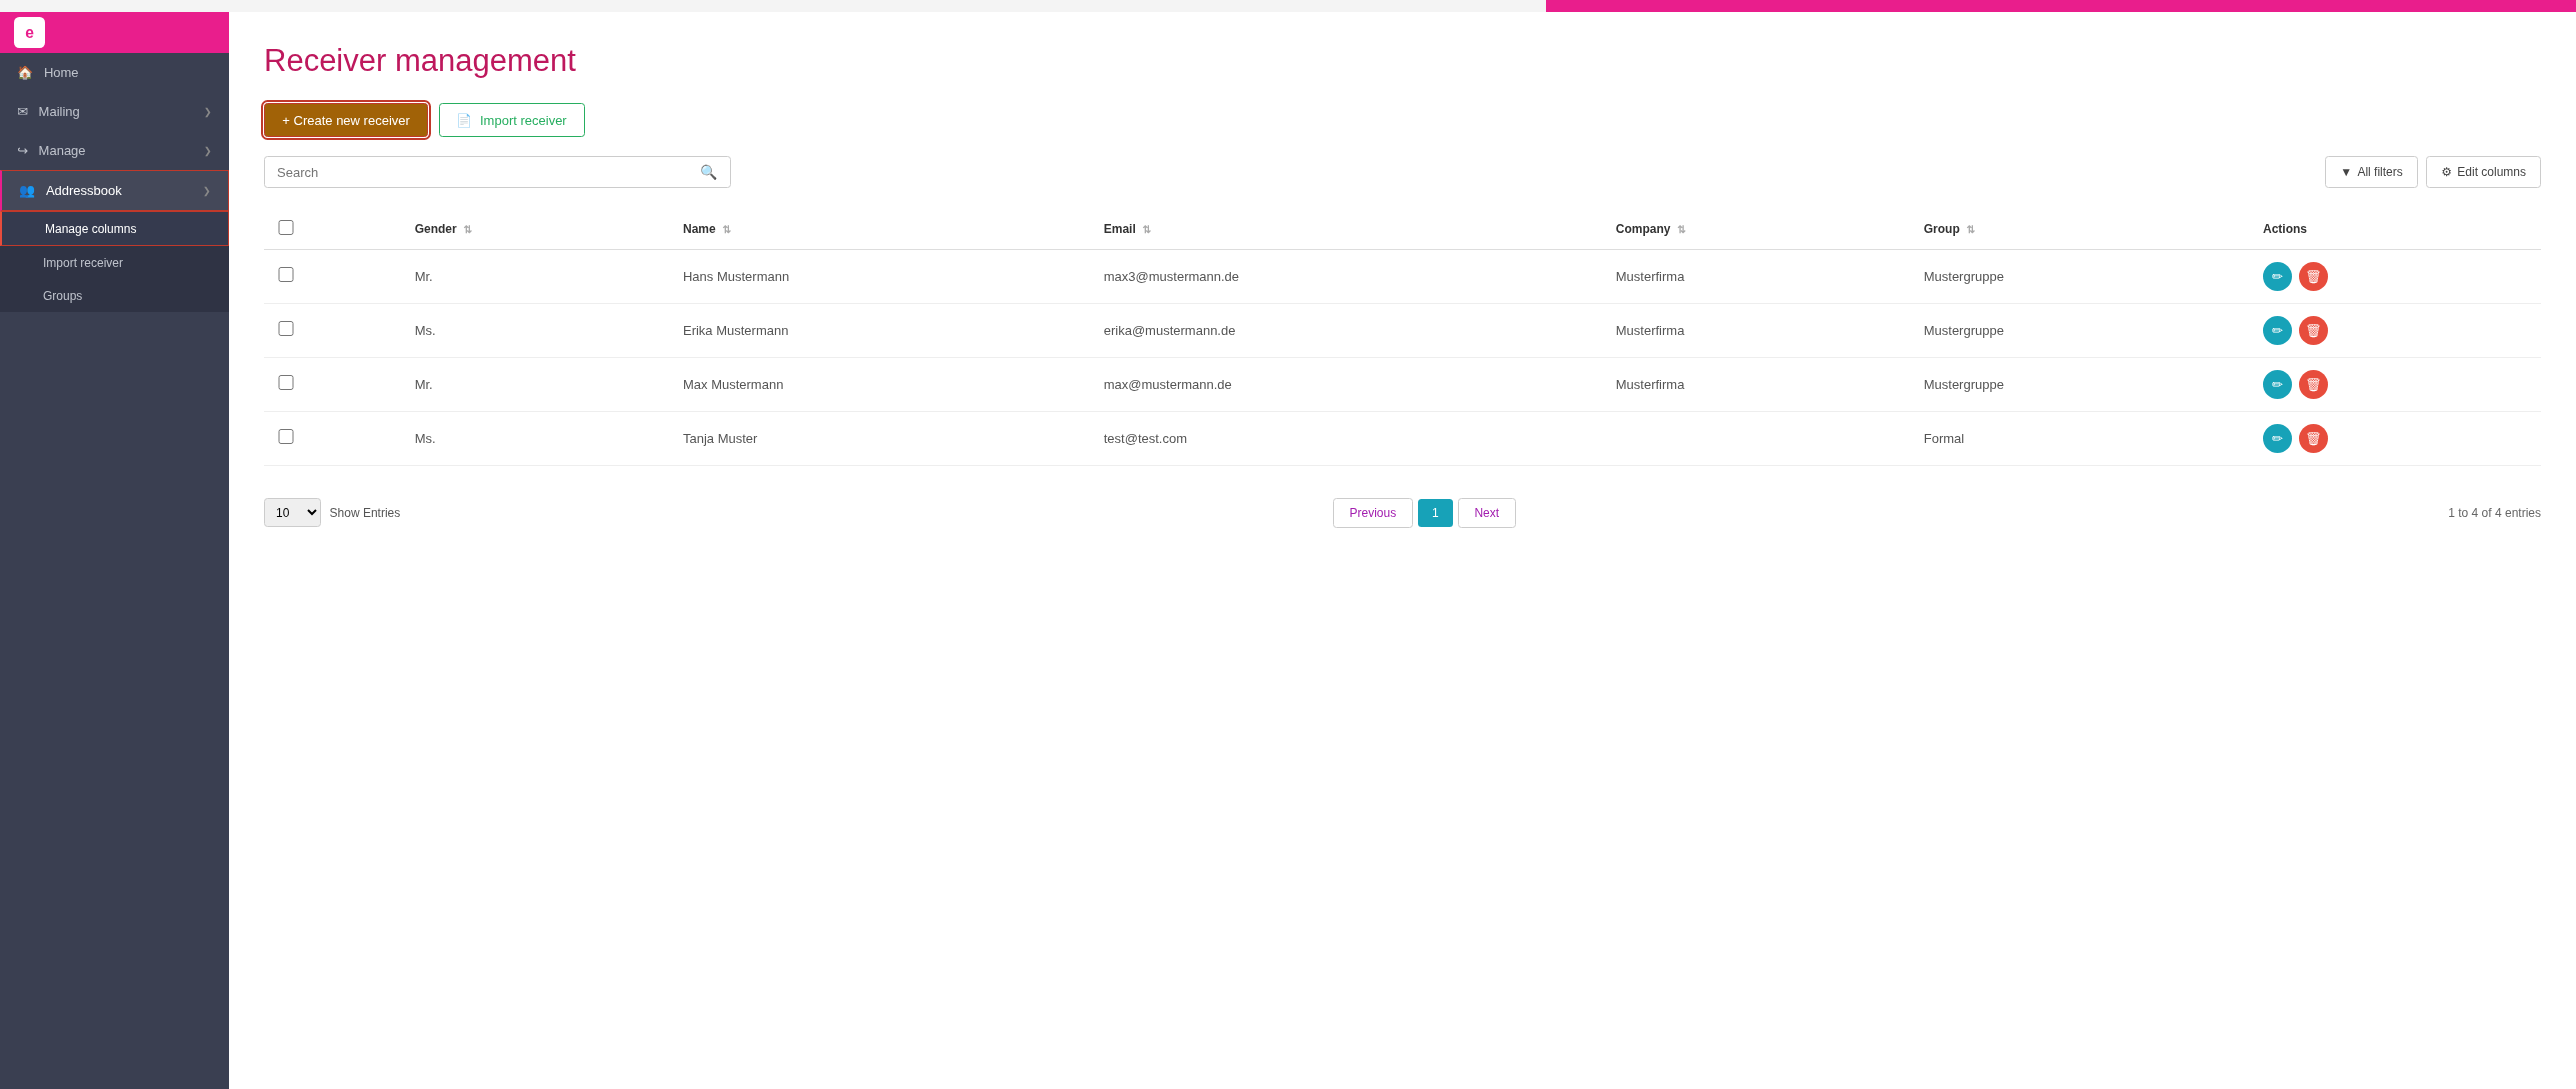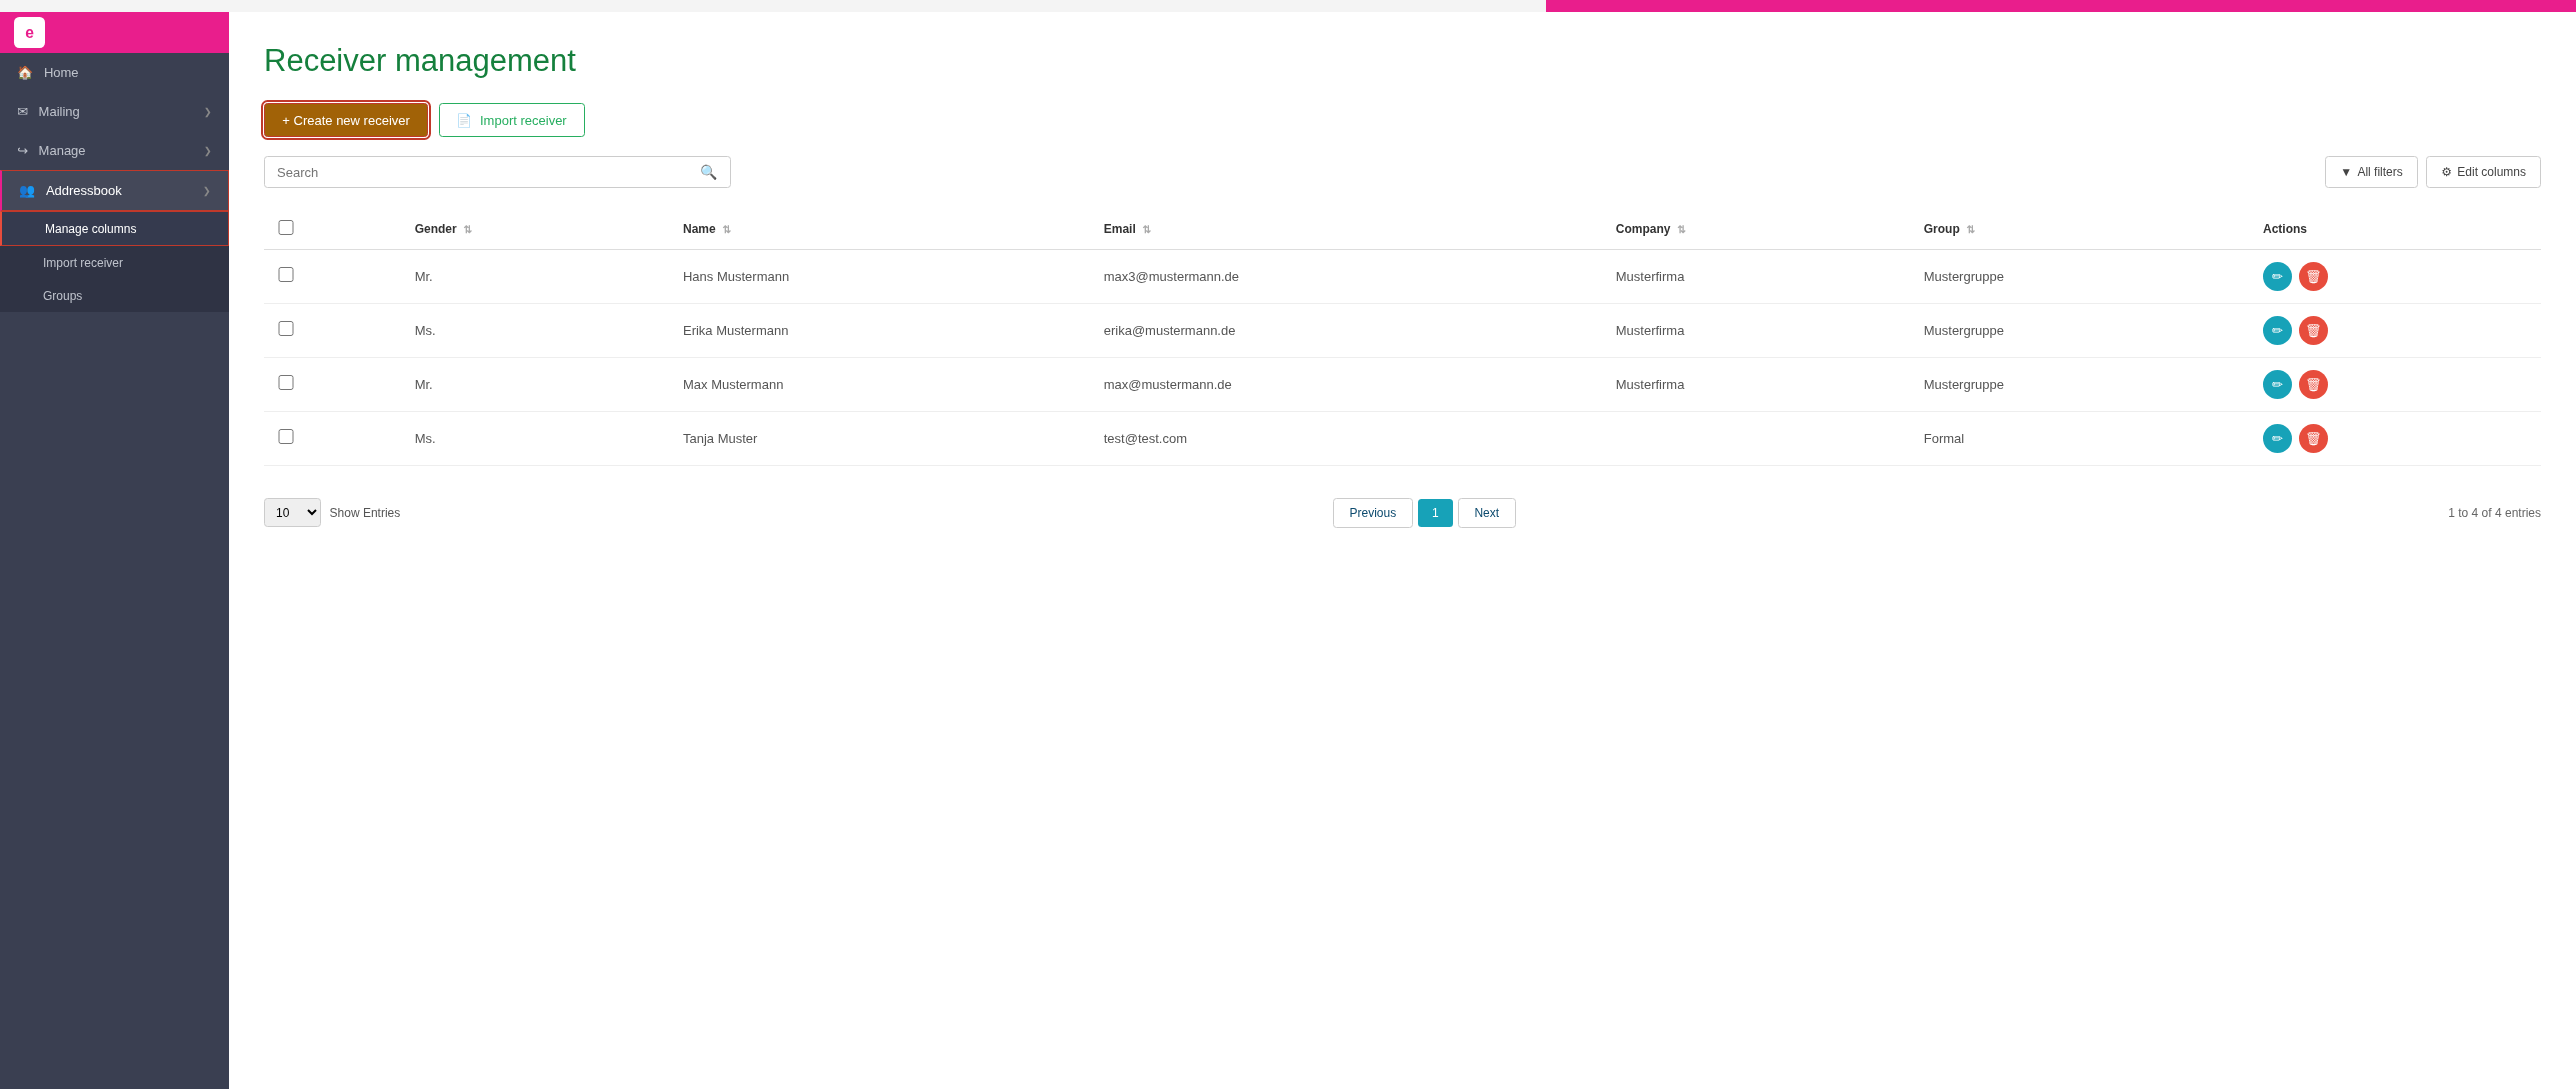--- a/index.html
+++ b/index.html
@@ -99,21 +99,21 @@
     
     .main-content {
       flex: 1;
       background: #fff;
       padding: 31px 35px 26px 35px;
     }
 
     .page-title {
       font-size: 31px;
       font-weight: 300;
-      color: #15803d;
+      color: #be185d;
       margin-bottom: 24px;
     }
 
     
     .action-buttons {
       display: flex;
       gap: 10.4px;
       margin-bottom: 19px;
     }
 
@@ -293,21 +293,21 @@
       gap: 5.2px;
     }
 
     .btn-prev, .btn-next {
       background: #fff;
       border: 0.9px solid #ccc;
       border-radius: 3.5px;
       padding: 7px 15.6px;
       font-size: 12px;
       cursor: pointer;
-      color: #0c4a6e;
+      color: #a21caf;
     }
 
     .page-num {
       background: #17a2b8;
       color: #fff;
       border: none;
       border-radius: 3.5px;
       padding: 7px 14px;
       font-size: 12px;
       cursor: pointer;

